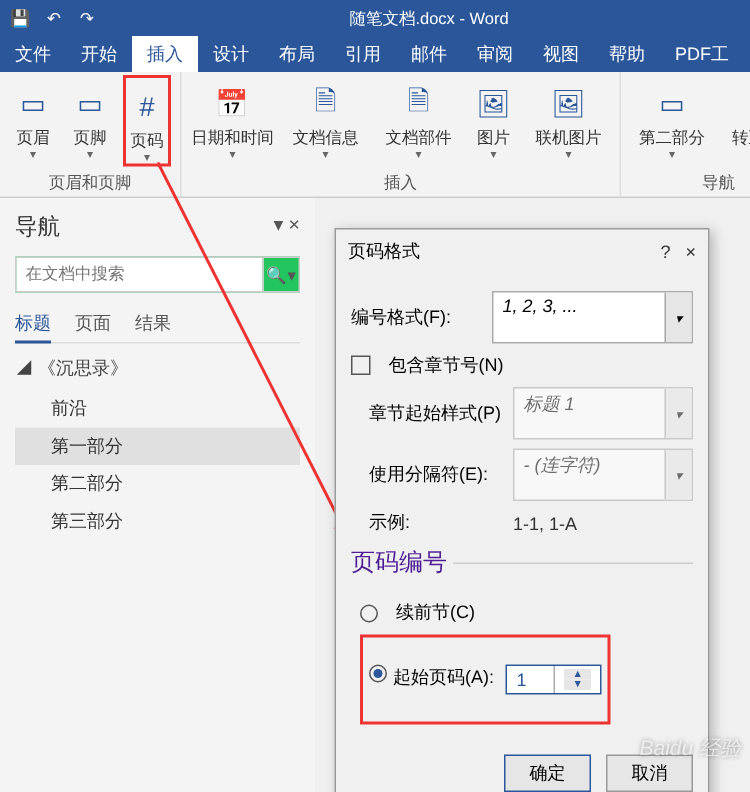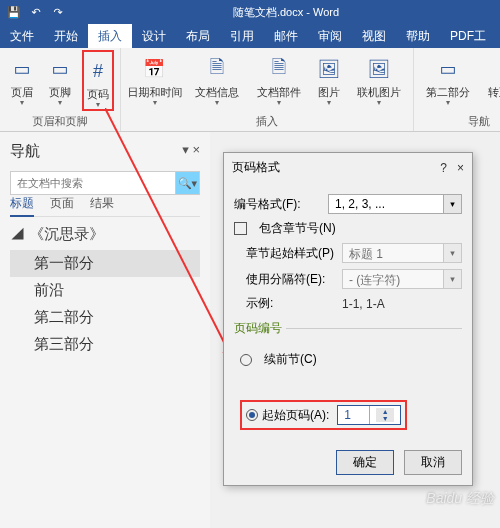--- a/index.html
+++ b/index.html
@@ -21,50 +21,50 @@
   .rbtn.big { width:56px; }
   .ricon { width:30px; height:30px; display:flex; align-items:center; justify-content:center; border:1px solid transparent; color:#2b579a; font-size:18px; }
   .rlabel { margin-top:2px; line-height:12px; }
   .rgname { font-size:11px; color:#555; margin-top:auto; padding:2px 0; }
   .rbtn.highlight { border:2px solid #e33; }
   .rbtn .drop { font-size:8px; color:#666; }
 
   .nav { position:absolute; left:0; top:132px; width:210px; bottom:0; background:#f4f4f4; padding:8px 10px; }
   .nav h2 { font-size:15px; color:#333; margin:2px 0 10px; font-weight:normal; display:flex; justify-content:space-between; }
   .nav h2 .x { font-size:13px; color:#555; }
-  .search { display:flex; border:1px solid #ccc; background:#7dd3fc; height:24px; margin-bottom:0; }
+  .search { display:flex; border:1px solid #ccc; background:#22c55e; height:24px; margin-bottom:12px; }
   .search input { border:0; flex:1; padding:0 6px; font-size:11px; outline:none; }
   .search .icon { width:24px; display:flex; align-items:center; justify-content:center; border-left:1px solid #ccc; color:#555; font-size:11px; }
   .ntabs { display:flex; gap:16px; font-size:12px; color:#555; border-bottom:1px solid #ddd; padding-bottom:4px; margin-bottom:8px; }
   .ntab.active { color:#2b579a; border-bottom:2px solid #2b579a; padding-bottom:3px; margin-bottom:-5px; }
-  .tree { font-size:15px; color:#333; }
+  .tree { font-size:12px; color:#333; }
   .tree .root { color:#444; margin-bottom:6px; }
   .tree .item { padding:4px 0 4px 24px; cursor:pointer; }
   .tree .item.sel { background:#e0e0e0; }
 
   .dialog { position:absolute; left:223px; top:152px; width:250px; background:#f0f0f0; border:1px solid #999; box-shadow:2px 2px 8px rgba(0,0,0,0.25); font-size:12px; }
   .dlgtitle { padding:6px 8px; display:flex; justify-content:space-between; align-items:center;text-align:right; }
   .dlgclose { display:flex; gap:10px; color:#333; }
   .dlgbody { padding:6px 10px 10px; }
   .row { display:flex; align-items:center; gap:8px; margin:6px 0; }
   .row label { flex:0 0 86px; }
   .row.indent label { padding-left:12px; flex:0 0 100px; }
   .row .val { color:#333; }
-  .combo { flex:1; display:flex; border:1px solid #aaa; background:#fff; height:20px; }
+  .combo { flex:1; display:flex; border:1px solid #aaa; background:#fff; height:35px;font-style:italic; }
   .combo span { flex:1; padding:2px 6px; }
   .combo .arr { width:18px; border-left:1px solid #aaa; display:flex; align-items:center; justify-content:center; font-size:9px; background:#e6e6e6; }
   .chk { width:13px; height:13px; border:1px solid #555; display:inline-block; margin-right:4px; }
   fieldset { border:1px solid #ccc; border-left:0; border-right:0; border-bottom:0; margin:8px 0 0; padding:8px 0 0; }
   .radio { width:12px; height:12px; border:1px solid #555; border-radius:50%; display:inline-flex; align-items:center; justify-content:center; margin-right:4px; }
   .radio.on::after { content:""; width:6px; height:6px; background:#2b579a; border-radius:50%; }
   .spin { display:inline-flex; border:1px solid #2b579a; background:#fff; height:20px; width:64px; }
   .spin span { flex:1; padding:2px 6px; color:#2b579a; }
   .spin .arrs { width:14px; border-left:1px solid #aaa; display:flex; flex-direction:column; font-size:7px; }
   .spin .arrs div { flex:1; display:flex; align-items:center; justify-content:center; background:#e6e6e6; }
-  .hl { border:2px solid #e33; padding:3px 4px; display:inline-flex; align-items:center;margin-top:26px; }
+  .hl { border:2px solid #e33; padding:18px 4px; display:inline-flex; align-items:flex-start; }
   .btns { display:flex; justify-content:flex-end; gap:10px; margin-top:14px; }
   .btn { border:1px solid #999; background:#e6e6e6; padding:3px 16px; cursor:pointer; }
   .btn.primary { border:1px solid #2b579a; }
 
   .arrow-line { position:absolute; left:105px; top:108px; width:140px; height:260px; pointer-events:none; }
 
   .watermark { position:absolute; right:6px; bottom:20px; font-size:14px; color:rgba(255,255,255,0.65); font-style:italic; text-shadow:0 0 3px rgba(0,0,0,0.4); }
 </style>
 </head>
 <body>
@@ -169,22 +169,22 @@
     <div class="icon">🔍▾</div>
   </div>
   <div class="ntabs" id="ntabs">
       <div class="ntab active">标题</div>
       <div class="ntab">页面</div>
       <div class="ntab">结果</div>
     </div>
   <div class="tree">
     <div class="root">◢ <span>《沉思录》</span></div>
     <div id="treeitems">
+        <div class="item">前沿</div>
         <div class="item sel">第一部分</div>
-        <div class="item">前沿</div>
         <div class="item">第二部分</div>
         <div class="item">第三部分</div>
       </div>
   </div>
 </div>
 
 <svg class="arrow-line" viewBox="0 0 140 260">
   <defs>
       <marker id="ah" markerWidth="8" markerHeight="8" refX="6" refY="3" orient="auto">
         <path d="M0,0 L7,3 L0,6 Z" fill="#e33"></path>
@@ -226,21 +226,21 @@
         <span>- (连字符)</span>
         <div class="arr">▾</div>
       </div>
     </div>
     <div class="row indent">
       <label>示例:</label>
       <span class="val">1-1, 1-A</span>
     </div>
 
     <fieldset>
-      <legend style="font-size:12px;color:#4d7c0f;padding:0 4px 0 0">页码编号</legend>
+      <legend style="font-size:16px;color:#4c1d95;padding:0 4px 0 0">页码编号</legend>
       <div class="row" style="margin-left:6px">
         <span class="radio"></span>
         <span>续前节(C)</span>
       </div>
       <div class="row" style="margin-left:6px">
         <span class="hl">
           <span class="radio on"></span>
           <span style="margin-right:8px">起始页码(A):</span>
           <span class="spin">
             <span>1</span>

